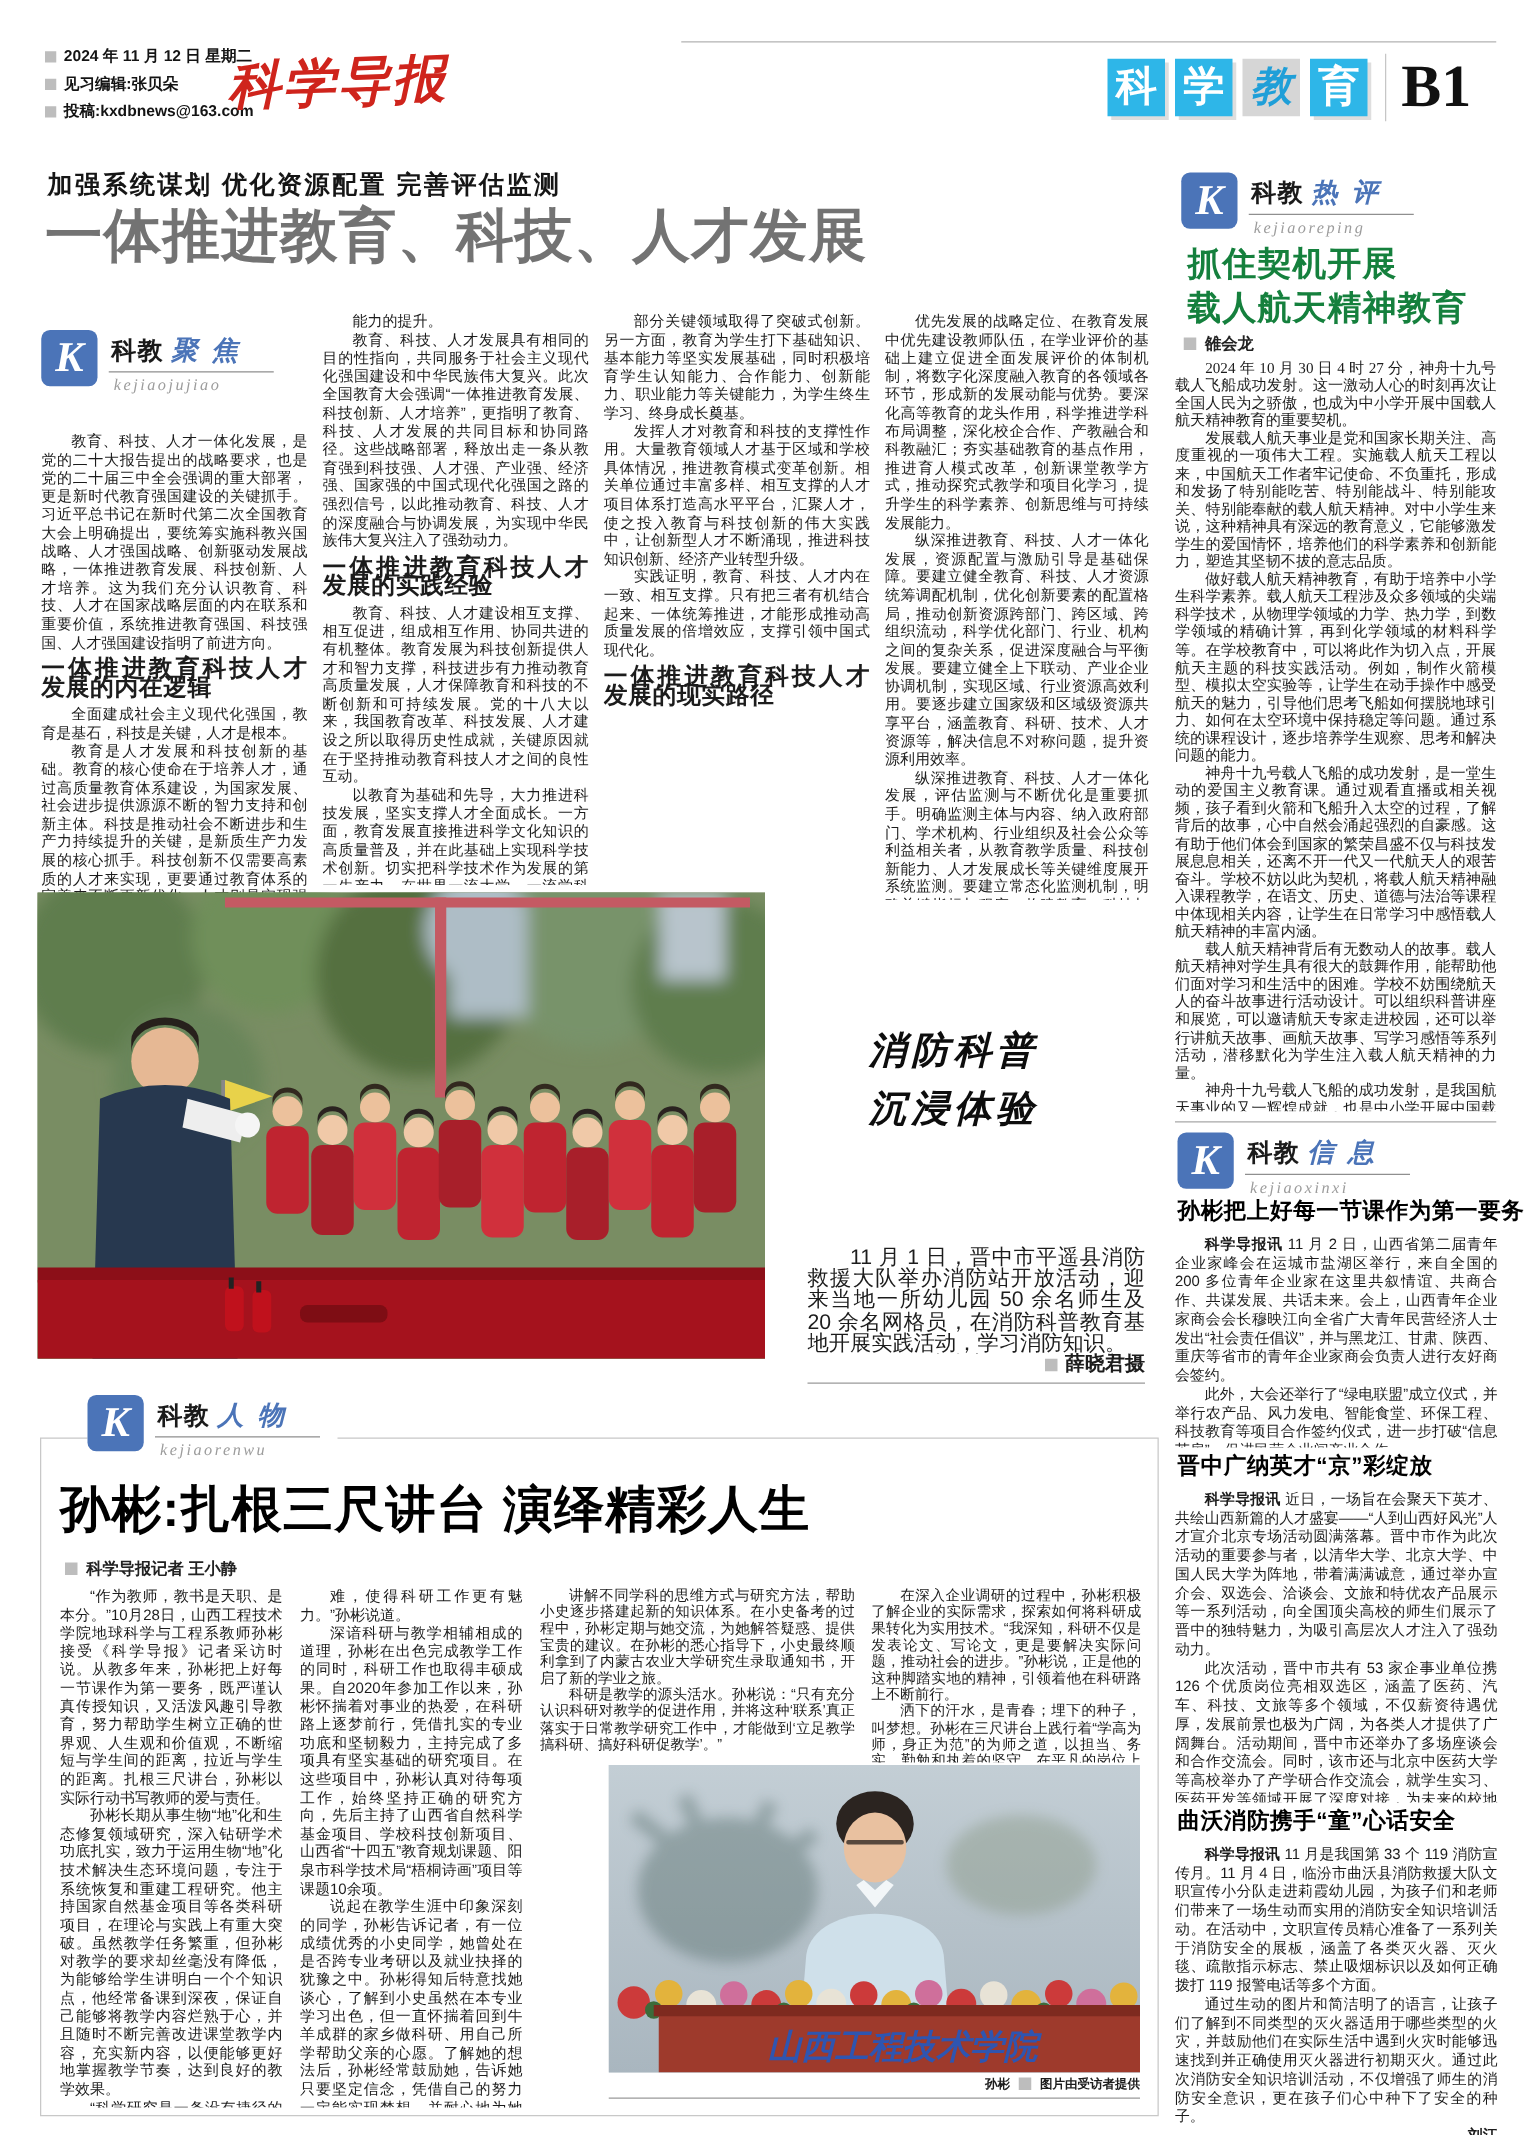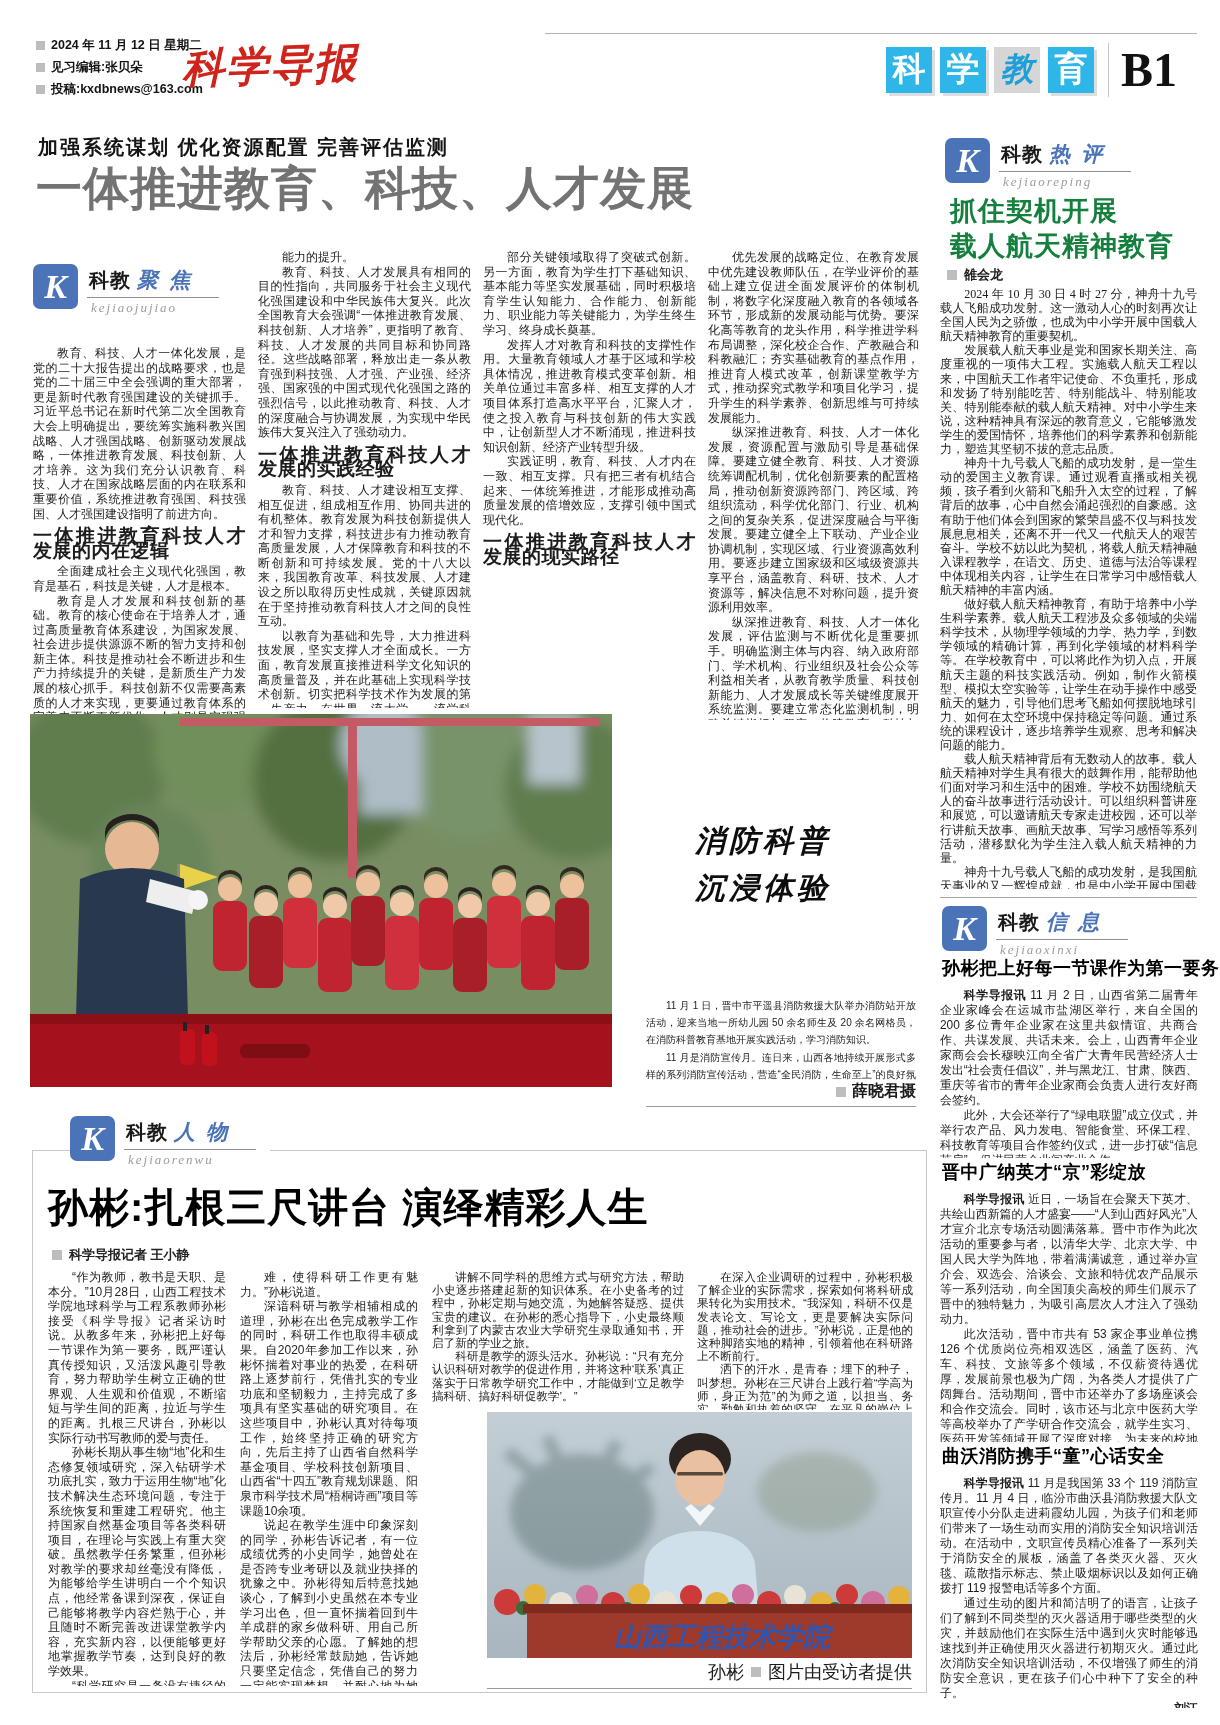--- a/index.html
+++ b/index.html
@@ -49,21 +49,21 @@
   
   #hot-title{left:950px;top:194px;font-size:27px;font-weight:800;line-height:35px;letter-spacing:1px;color:#15803d;}
   .byline{display:flex;gap:7px;align-items:center;font-size:13px;font-weight:700;color:#222;}
   #hot-byline{left:947px;top:266px;}
   #hot-body{left:940px;top:287px;width:257px;height:602px;}
   .bt-kai{font-family:"Liberation Serif","DejaVu Serif",serif;font-size:12.1px;line-height:14.1px;}
   
   #photo1{left:30px;top:714px;width:582px;height:373px;background:#6f8457;}
   #overlay{left:695px;top:817px;font-size:30px;font-weight:800;line-height:47px;letter-spacing:4px;color:#0d0d0d;font-style:italic;}
   #cap1{left:646px;top:997px;width:270px;height:86px;}
-  .bt-cap{font-size:10px;line-height:17.2px;}
+  .bt-cap{font-size:17px;line-height:17.2px;}
   #cap-credit{left:646px;top:1081px;width:270px;display:flex;justify-content:flex-end;align-items:center;gap:6px;
               font-size:16px;font-weight:700;}
   #cap-rule{left:646px;top:1106px;width:270px;height:1px;background:#9a9a9a;}
   
   #info-rule{left:940px;top:897px;width:257px;height:1px;background:#a8a8a8;}
   .rail-title{font-size:18px;font-weight:800;letter-spacing:.5px;color:#000;}
   #a1-title{left:942px;top:956px;}
   #a2-title{left:942px;top:1160px;}
   #a3-title{left:942px;top:1444px;}
   .bt-info{font-size:11.9px;line-height:15px;}
@@ -75,21 +75,21 @@
   #people-box{left:32px;top:1150px;width:893px;height:541px;border:1px solid #c8c8c8;}
   #people-title{left:48px;top:1180px;font-size:40px;font-weight:900;letter-spacing:1px;color:#000;}
   #people-byline{left:52px;top:1246px;}
   #p-c1{left:48px;top:1270px;width:178px;height:416px;}
   #p-c2{left:240px;top:1270px;width:178px;height:416px;}
   #p-c3{left:432px;top:1270px;width:252px;height:140px;}
   #p-c4{left:697px;top:1270px;width:216px;height:140px;}
   .bt-sm{font-size:11.6px;line-height:13.2px;}
   #photo2{left:487px;top:1412px;width:425px;height:246px;background:#b3bfc7;}
   #p-caption{left:487px;top:1660px;width:425px;display:flex;justify-content:flex-end;align-items:center;gap:7px;
-             font-size:18px;font-weight:400;border-bottom:1px solid #9a9a9a;padding-bottom:4px;}
+             font-size:10px;font-weight:700;border-bottom:1px solid #9a9a9a;padding-bottom:4px;}
 </style>
 </head>
 <body>
 
 <div id="page">
 
   <div class="abs" id="toprule"></div>
   <div class="abs" id="meta">
     <div class="meta-row">
       <span class="sqicon sm"></span>
@@ -169,22 +169,22 @@
     <div>抓住契机开展</div>
     <div>载人航天精神教育</div>
   </div>
   <div class="abs byline" id="hot-byline">
     <span class="sqicon"></span>
     <span>雒会龙</span>
   </div>
   <div class="abs bt bt-kai" id="hot-body">
     <p>2024 年 10 月 30 日 4 时 27 分，神舟十九号载人飞船成功发射。这一激动人心的时刻再次让全国人民为之骄傲，也成为中小学开展中国载人航天精神教育的重要契机。</p>
     <p>发展载人航天事业是党和国家长期关注、高度重视的一项伟大工程。实施载人航天工程以来，中国航天工作者牢记使命、不负重托，形成和发扬了特别能吃苦、特别能战斗、特别能攻关、特别能奉献的载人航天精神。对中小学生来说，这种精神具有深远的教育意义，它能够激发学生的爱国情怀，培养他们的科学素养和创新能力，塑造其坚韧不拔的意志品质。</p>
+    <p>做好载人航天精神教育，有助于培养中小学生科学素养。载人航天工程涉及众多领域的尖端科学技术，从物理学领域的力学、热力学，到数学领域的精确计算，再到化学领域的材料科学等。在学校教育中，可以将此作为切入点，开展航天主题的科技实践活动。例如，制作火箭模型、模拟太空实验等，让学生在动手操作中感受航天的魅力，引导他们思考飞船如何摆脱地球引力、如何在太空环境中保持稳定等问题。通过系统的课程设计，逐步培养学生观察、思考和解决问题的能力。</p>
     <p>神舟十九号载人飞船的成功发射，是一堂生动的爱国主义教育课。通过观看直播或相关视频，孩子看到火箭和飞船升入太空的过程，了解背后的故事，心中自然会涌起强烈的自豪感。这有助于他们体会到国家的繁荣昌盛不仅与科技发展息息相关，还离不开一代又一代航天人的艰苦奋斗。学校不妨以此为契机，将载人航天精神融入课程教学，在语文、历史、道德与法治等课程中体现相关内容，让学生在日常学习中感悟载人航天精神的丰富内涵。</p>
-    <p>做好载人航天精神教育，有助于培养中小学生科学素养。载人航天工程涉及众多领域的尖端科学技术，从物理学领域的力学、热力学，到数学领域的精确计算，再到化学领域的材料科学等。在学校教育中，可以将此作为切入点，开展航天主题的科技实践活动。例如，制作火箭模型、模拟太空实验等，让学生在动手操作中感受航天的魅力，引导他们思考飞船如何摆脱地球引力、如何在太空环境中保持稳定等问题。通过系统的课程设计，逐步培养学生观察、思考和解决问题的能力。</p>
     <p>载人航天精神背后有无数动人的故事。载人航天精神对学生具有很大的鼓舞作用，能帮助他们面对学习和生活中的困难。学校不妨围绕航天人的奋斗故事进行活动设计。可以组织科普讲座和展览，可以邀请航天专家走进校园，还可以举行讲航天故事、画航天故事、写学习感悟等系列活动，潜移默化为学生注入载人航天精神的力量。</p>
     <p>神舟十九号载人飞船的成功发射，是我国航天事业的又一辉煌成就，也是中小学开展中国载人航天精神教育的宝贵资源。在孩子心中早早播下航天事业的种子，将激励他们在未来的人生道路上勇攀高峰，成为堪当民族复兴重任的时代新人。</p>
   </div>
 
   <div class="abs" id="photo1">
     <svg width="582" height="373" viewBox="0 0 582 373">
       <defs>
           <filter id="b1">
             <feGaussianBlur stdDeviation="7"></feGaussianBlur>
           </filter>

